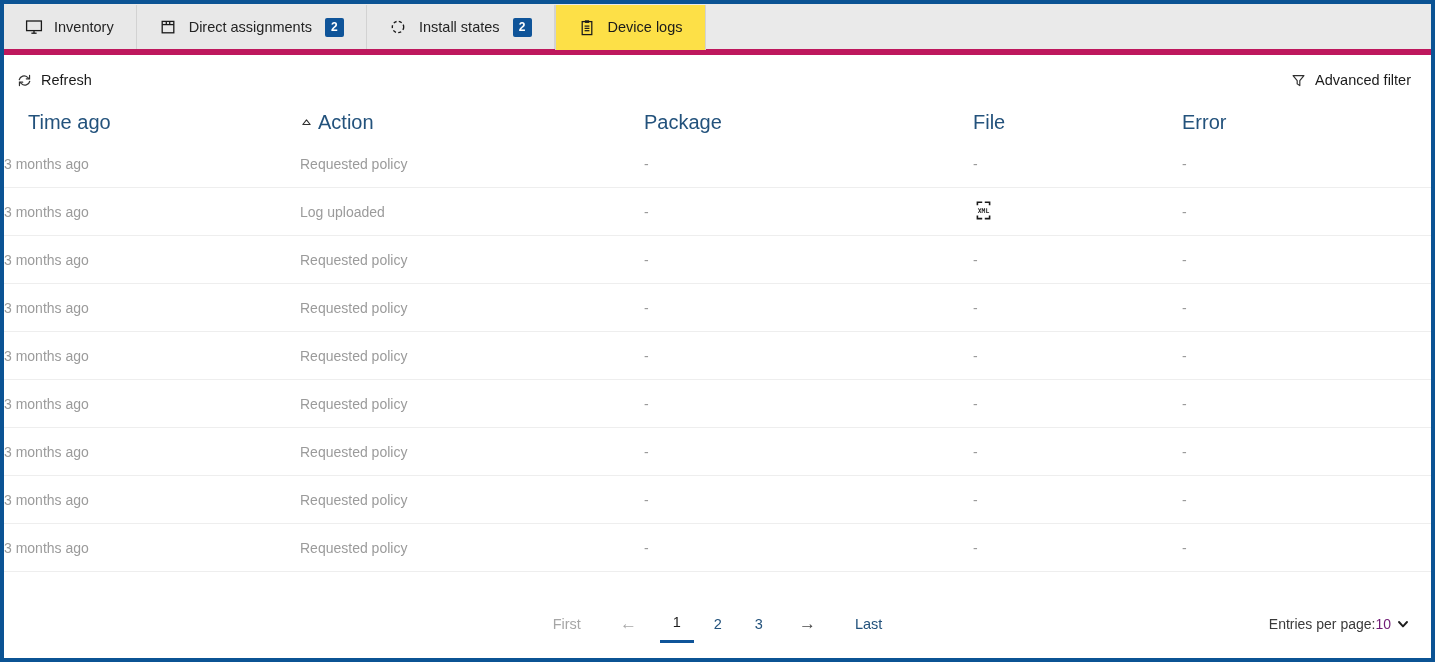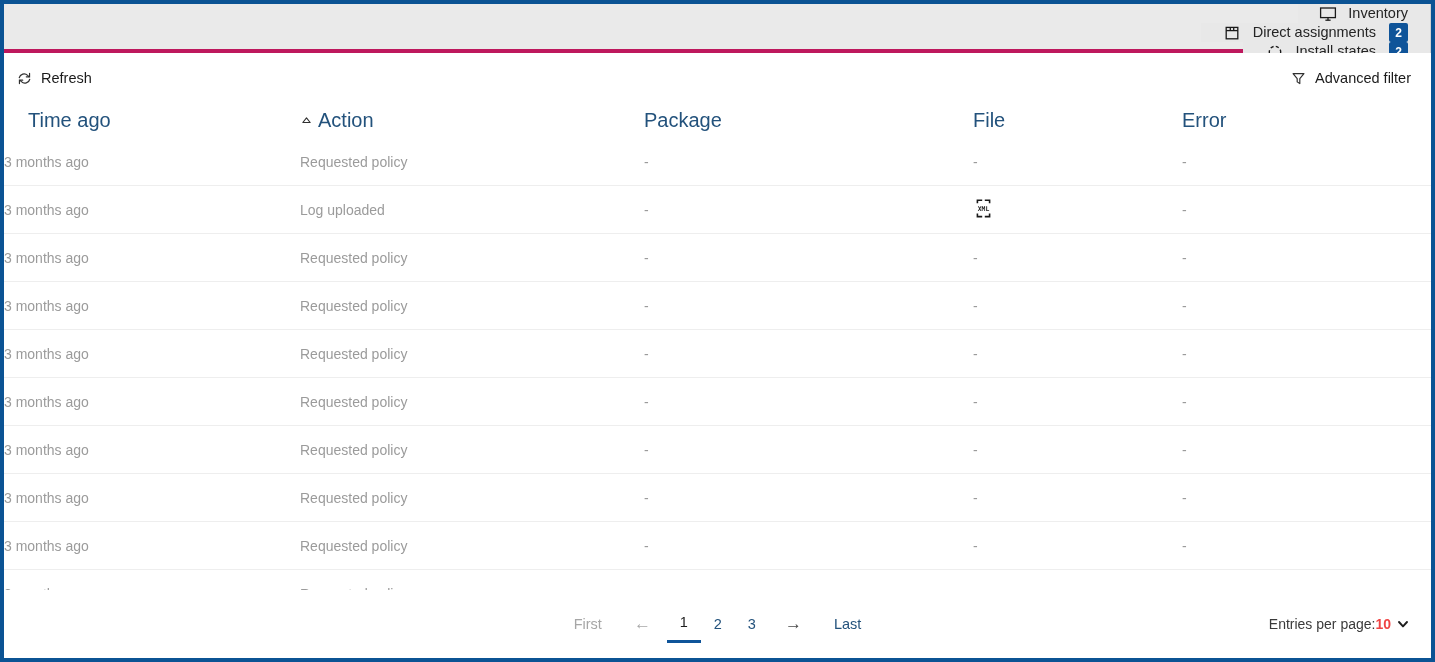--- a/index.html
+++ b/index.html
@@ -27,22 +27,21 @@
   }
 
   
   .tab-bar {
     position: relative;
     height: 45px;
     min-height: 45px;
     background: #eaeaea;
     display: flex;
     align-items: flex-end;
-    border-bottom: 4px solid #be185d;
-    flex-direction: column;
+    border-bottom: 6px solid #be185d;
   }
   .tab {
     position: relative;
     height: 44px;
     box-sizing: border-box;
     display: flex;
     align-items: center;
     gap: 11px;
     padding: 0 22px;
     background: #e8e8e8;
@@ -213,21 +212,21 @@
     align-items: center;
     position: relative;
     background: #ffffff;
     padding: 0 18px;
     box-sizing: border-box;
   }
   .pager-center {
     margin: 0 auto;
     display: flex;
     align-items: center;
-    gap: 0px;
+    gap: 7px;
   }
   .pg {
     font-size: 14.5px;
     color: #23527c;
     padding: 6px 14px;
     cursor: pointer;
     position: relative;
     line-height: 20px;
     white-space: nowrap;
   }
@@ -245,21 +244,21 @@
   .pager-right {
     position: absolute;
     right: 20px;
     top: 50%;
     transform: translateY(-50%);
     display: flex;
     align-items: flex-start;
     font-size: 14px;
     color: #3a3a3a;
   }
-  .epp-value { color: #ef4444; font-size: 14px; font-weight: bold; }
+  .epp-value { color: #701a75; font-size: 14px; }
   .chev {
     display: inline-flex;
     align-items: center;
     justify-content: center;
     width: 16px;
     height: 16px;
     color: #1d1d1d;
     cursor: pointer;
     margin-left: 4px;
   }

